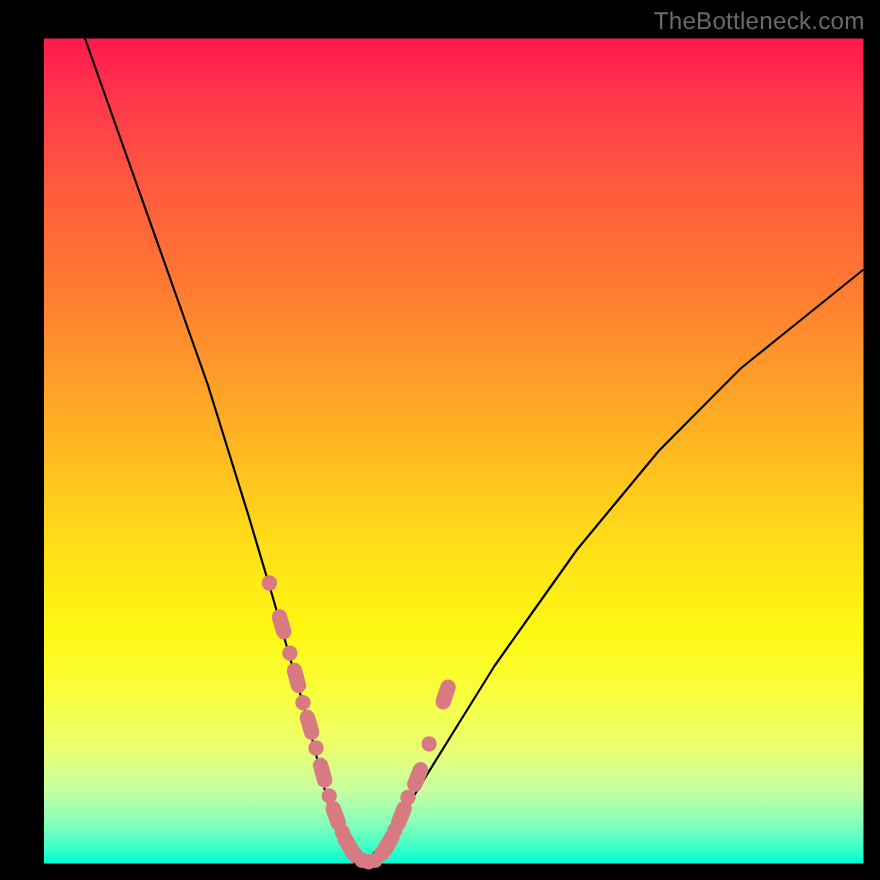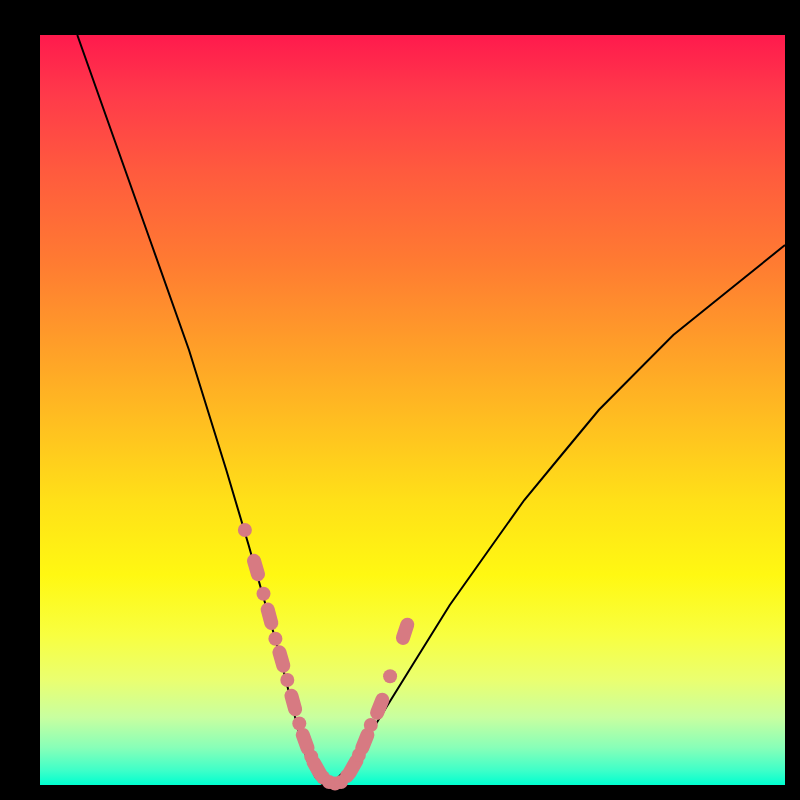--- a/index.html
+++ b/index.html
@@ -103,13 +103,14 @@
           <rect x="298.9" y="725.0" width="28" height="14" rx="7" class="pill" transform="rotate(-60.4 312.9 732.0)"></rect>
           <circle cx="318.9" cy="720.0" r="7" class="marker"></circle>
           <rect x="310.8" y="699.5" width="28" height="14" rx="7" class="pill" transform="rotate(-68.3 324.8 706.5)"></rect>
           <circle cx="330.8" cy="690.0" r="7" class="marker"></circle>
           <rect x="325.7" y="664.3" width="28" height="14" rx="7" class="pill" transform="rotate(-68.3 339.7 671.3)"></rect>
           <circle cx="350.1" cy="641.3" r="7" class="marker"></circle>
           <rect x="351.1" y="589.3" width="28" height="14" rx="7" class="pill" transform="rotate(-71.7 365.1 596.3)"></rect>
         </g>
     </svg>
   </div>
+  <div class="watermark">TheBottleneck.com</div>
 </div>
 
 </body></html>

